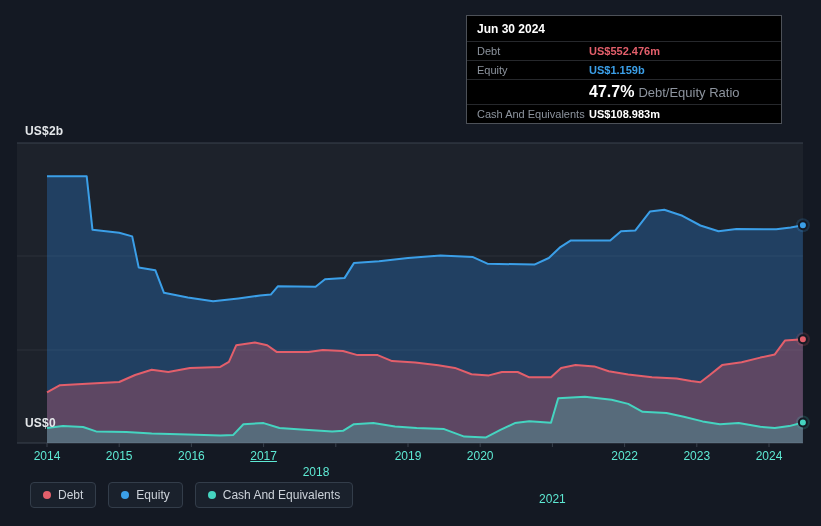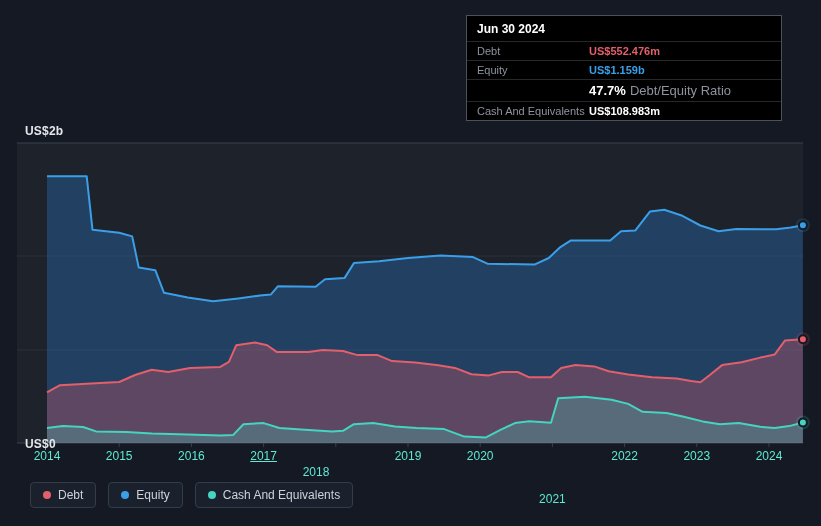--- a/index.html
+++ b/index.html
@@ -7,21 +7,21 @@
   body { font-family:"Liberation Sans", sans-serif; }
   .stage {
     position:relative; width:821px; height:526px;
     background:#141923; overflow:hidden;
   }
   .y-label {
     position:absolute; left:25px; font-size:12px; font-weight:600;
     color:#e4e7ea; letter-spacing:.2px;
   }
   .y-label.top { top:124px; }
-  .y-label.bottom { top:437px; }
+  .y-label.bottom { top:416px; }
   .x-label {
     position:absolute; top:449px; width:44px; margin-left:-22px;
     text-align:center; font-size:12px; color:#5eead4;
   }
   svg.chart { position:absolute; left:0; top:0; }
 
   
   .tooltip {
     position:absolute; left:466px; top:15px; width:316px;
     background:#000; border:1px solid #4d5158; z-index:5;
@@ -33,21 +33,21 @@
   .tt-row {
     display:flex; align-items:center; padding:3px 10px;
     border-bottom:1px solid #26282c; min-height:18px;
   }
   .tt-row:last-child { border-bottom:none; }
   .tt-label { width:112px; flex:0 0 112px; font-size:11px; color:#8d949e; }
   .tt-value { font-size:11px; font-weight:600; }
   .tt-value.debt  { color:#e35f6b; }
   .tt-value.equity{ color:#3b9fe8; }
   .tt-value.cash  { color:#ffffff; }
-  .tt-ratio-pct { font-size:13px; font-weight:700; color:#ffffff; }
+  .tt-ratio-pct { font-size:16px; font-weight:700; color:#ffffff; }
   .tt-ratio-label { font-size:13px; color:#8d949e; margin-left:4px; }
 
   
   .legend {
     position:absolute; left:30px; top:482px; display:flex; gap:12px; z-index:4;
   }
   .legend-pill {
     display:flex; align-items:center; gap:7px;
     padding:5px 12px; border:1px solid #333d4a; border-radius:4px;
     background:#1a212c; cursor:pointer;

